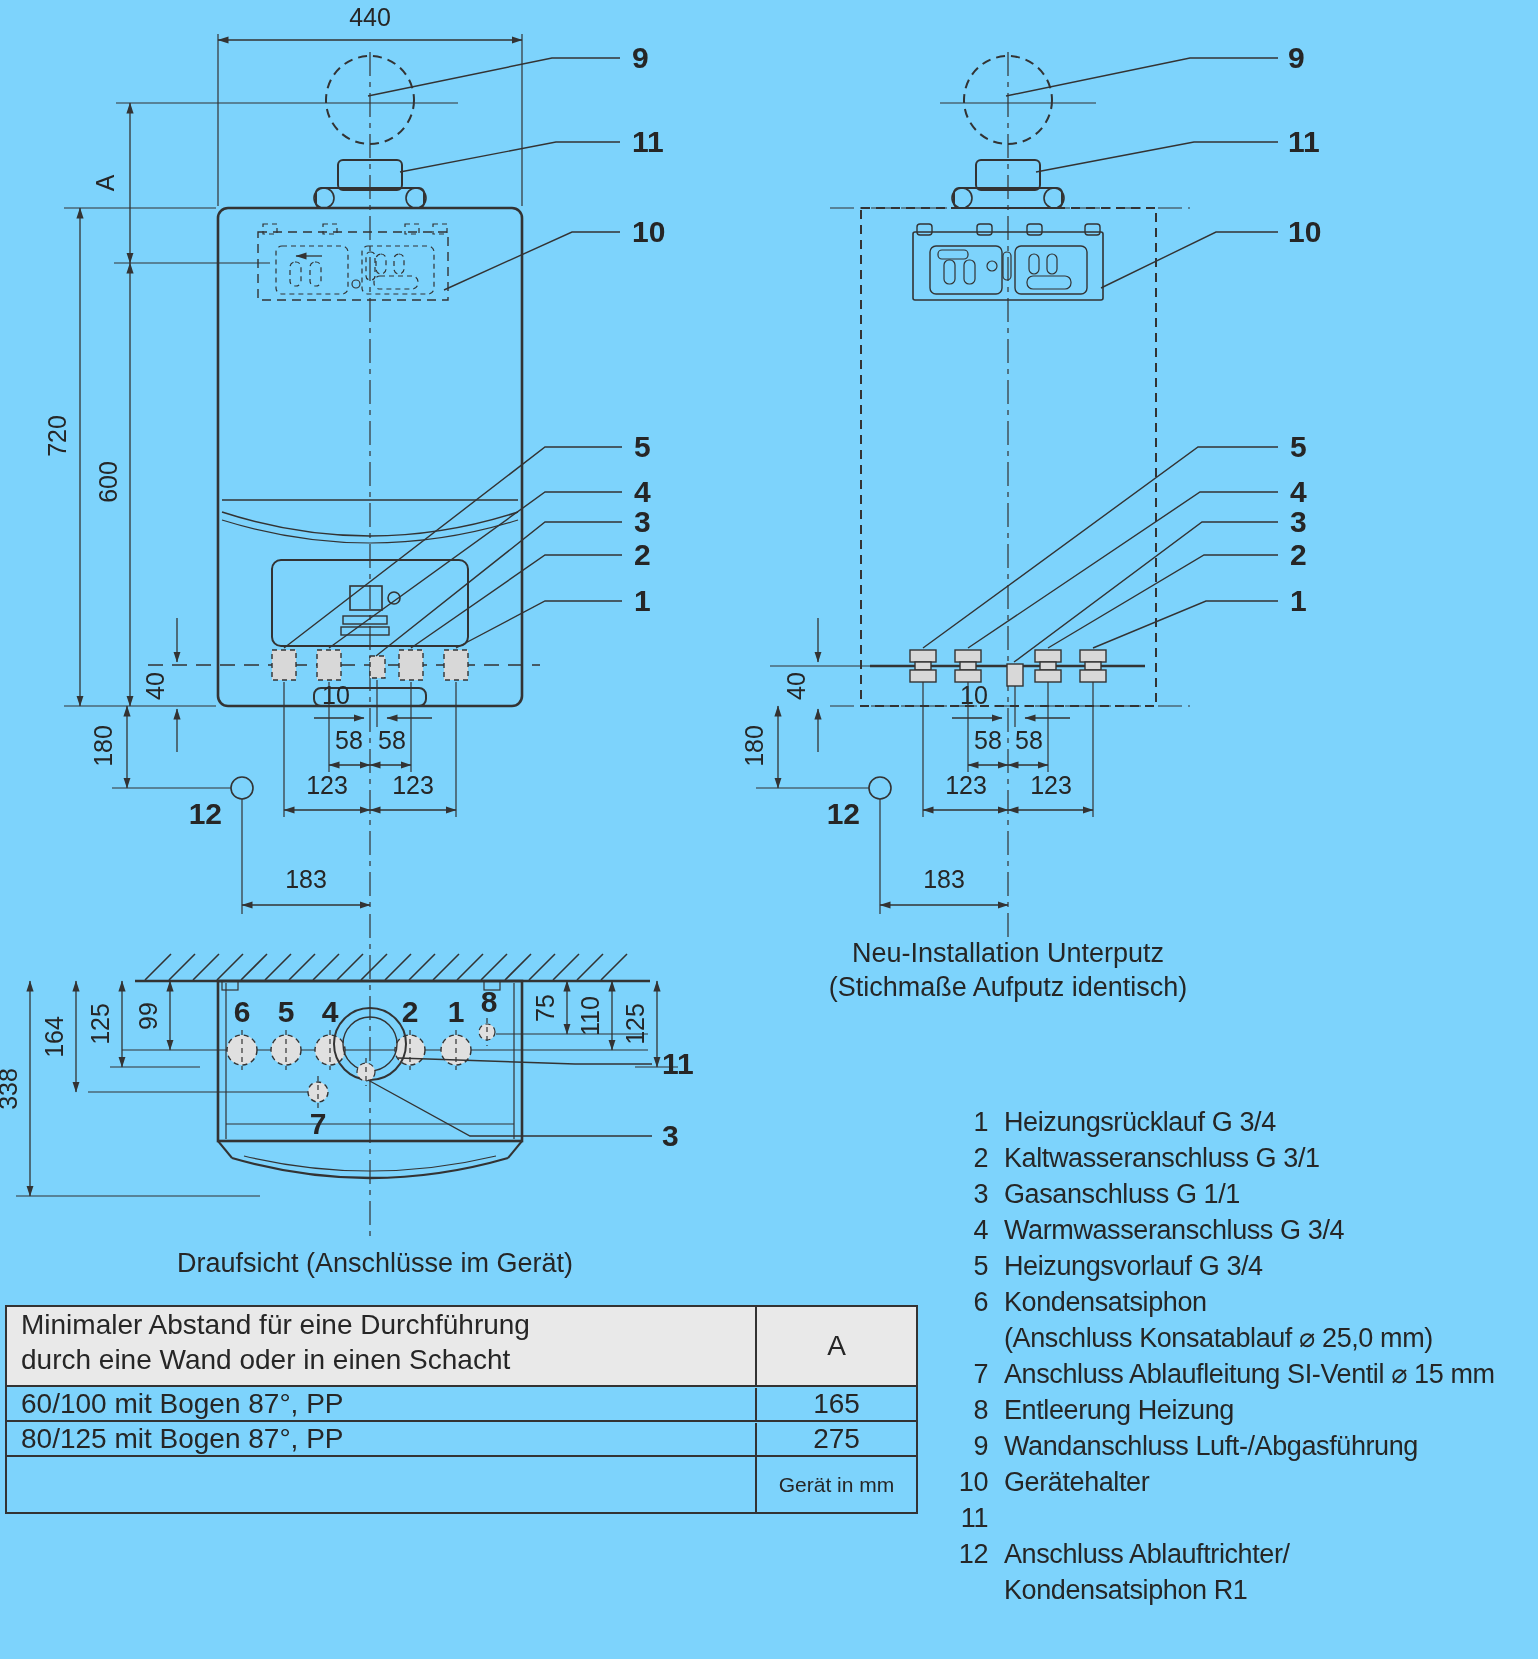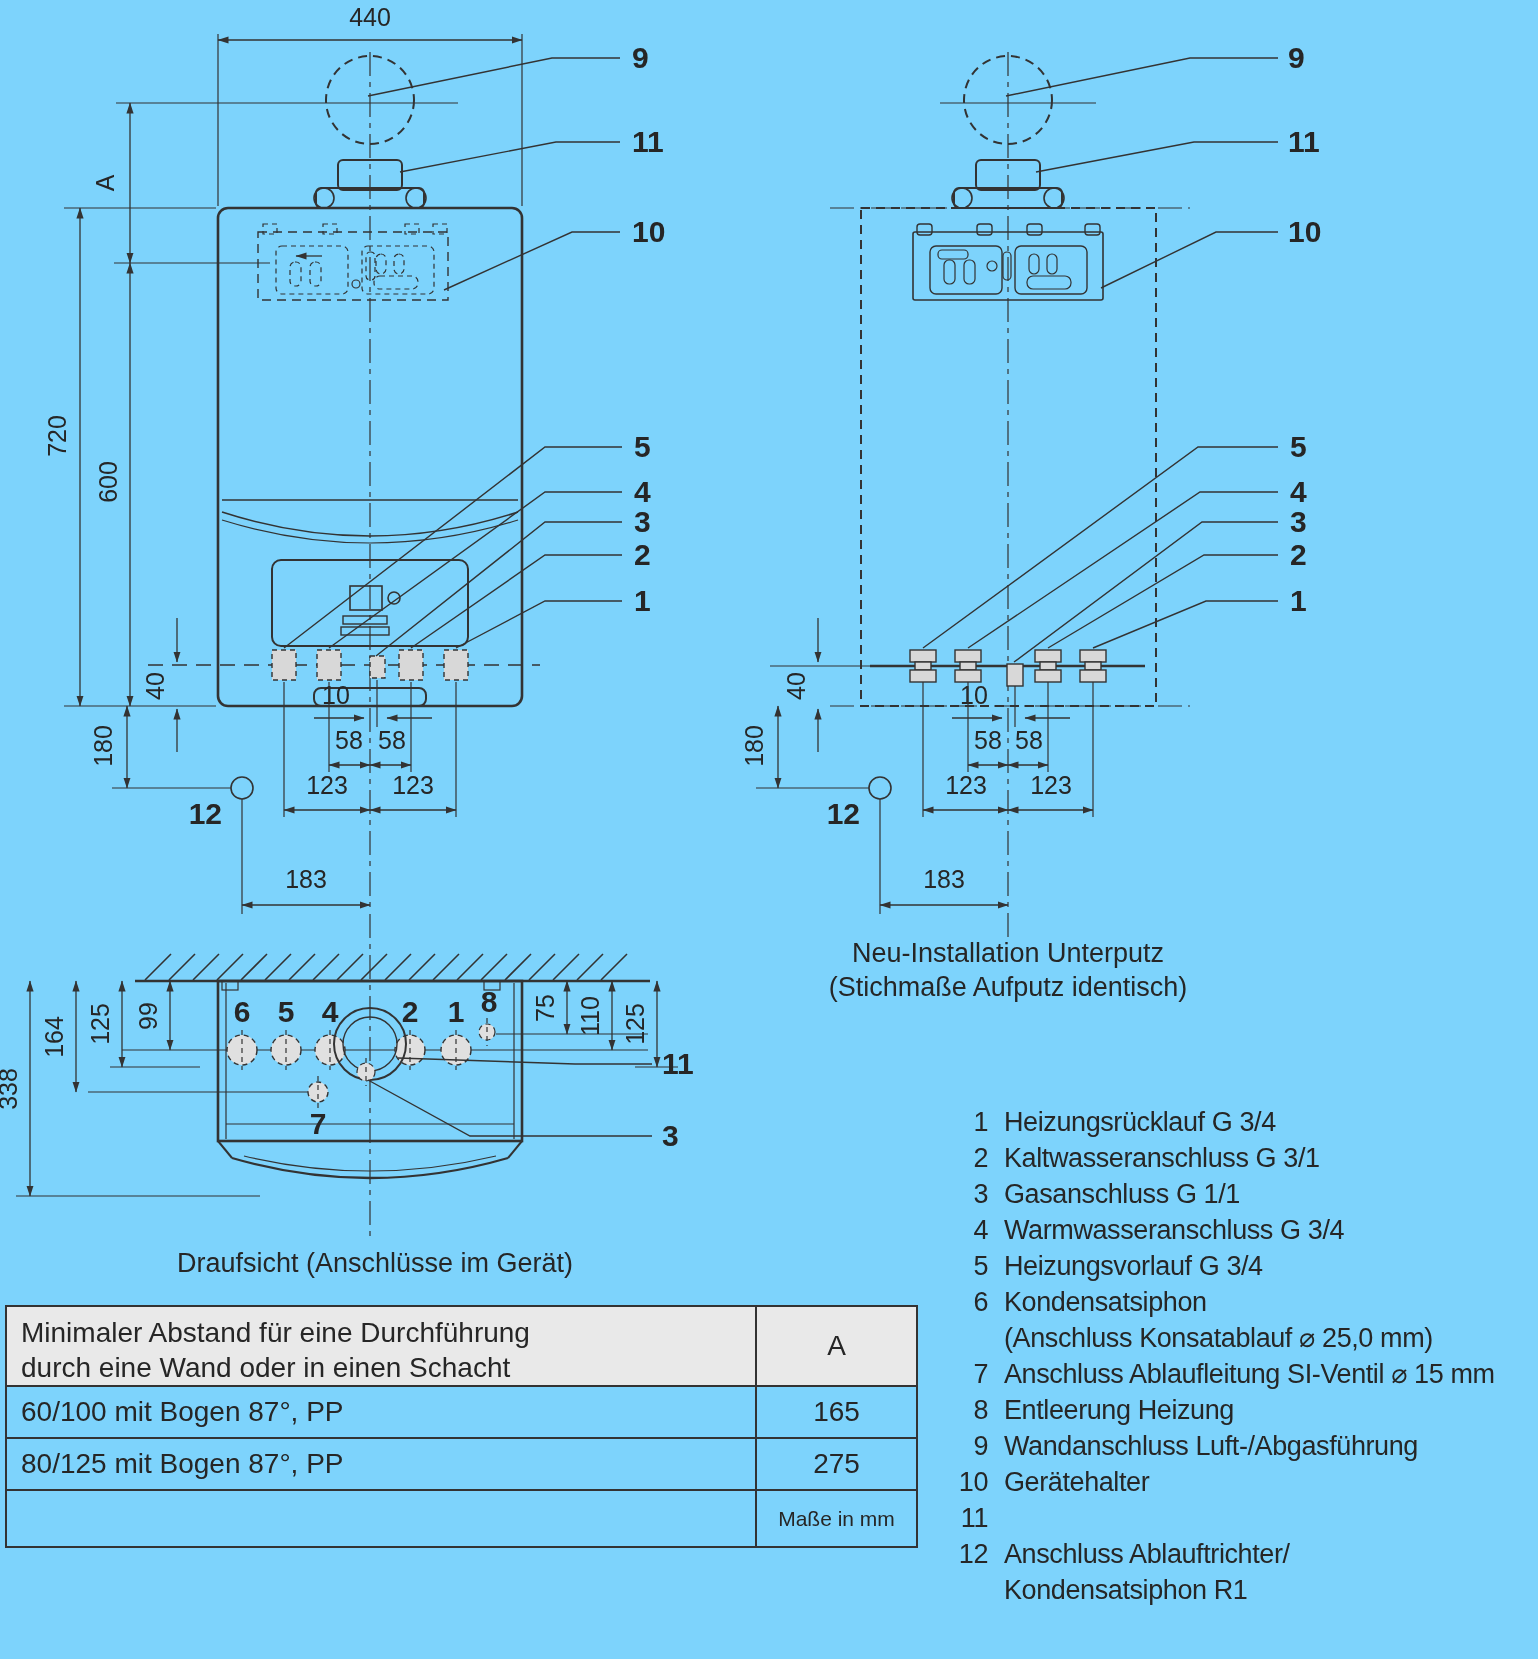--- a/index.html
+++ b/index.html
@@ -22,23 +22,23 @@
   .t-dim{font-family:"Liberation Sans","DejaVu Sans",sans-serif;font-size:25px;fill:#262626;}
   .t-call{font-family:"Liberation Sans","DejaVu Sans",sans-serif;font-size:30px;font-weight:bold;fill:#262626;}
   .t-cap{font-family:"Liberation Sans","DejaVu Sans",sans-serif;font-size:27px;fill:#262626;}
 
   
   #spec-table{position:absolute;left:5px;top:1305px;width:913px;border:2.5px solid #333;box-sizing:border-box;}
   .tbl-row{display:flex;box-sizing:border-box;}
   .tbl-cell-l{width:750px;box-sizing:border-box;border-right:2px solid #333;padding-left:14px;}
   .tbl-cell-r{flex:1;box-sizing:border-box;display:flex;align-items:center;justify-content:center;}
   .tbl-header{background:#e9e9e9;height:80px;border-bottom:2.5px solid #333;}
-  .tbl-header .tbl-cell-l{display:flex;flex-direction:column;justify-content:flex-end;font-size:28px;line-height:35px;}
+  .tbl-header .tbl-cell-l{display:flex;flex-direction:column;justify-content:flex-start;font-size:28px;line-height:35px;}
   .tbl-header .tbl-cell-r{font-size:28px;}
-  .tbl-data{height:52px;border-bottom:2px solid #333;}
+  .tbl-data{height:35px;border-bottom:2px solid #333;align-items:flex-end;}
   .tbl-data .tbl-cell-l{display:flex;align-items:center;font-size:28px;}
   .tbl-data .tbl-cell-r{font-size:28px;}
   .tbl-footer{height:55px;}
   .tbl-footer .tbl-cell-r{font-size:21px;}
 
   
   #legend{position:absolute;left:940px;top:1104px;width:598px;}
   .lg-row{display:flex;line-height:36px;font-size:27px;letter-spacing:-0.4px;}
   .lg-num{width:48px;text-align:right;flex:0 0 48px;}
   .lg-txt{padding-left:16px;white-space:nowrap;}
@@ -383,21 +383,21 @@
     <div class="tbl-row tbl-data">
       <div class="tbl-cell-l">60/100 mit Bogen 87°, PP</div>
       <div class="tbl-cell-r">165</div>
     </div>
     <div class="tbl-row tbl-data">
       <div class="tbl-cell-l">80/125 mit Bogen 87°, PP</div>
       <div class="tbl-cell-r">275</div>
     </div>
     <div class="tbl-row tbl-footer">
       <div class="tbl-cell-l"></div>
-      <div class="tbl-cell-r">Maße in mm</div>
+      <div class="tbl-cell-r">Gerät in mm</div>
     </div>
   </div>
 
   <div id="legend">
     <div class="lg-row">
         <span class="lg-num">1</span>
         <span class="lg-txt">Heizungsrücklauf G 3/4</span>
       </div>
     <div class="lg-row">
         <span class="lg-num">2</span>

